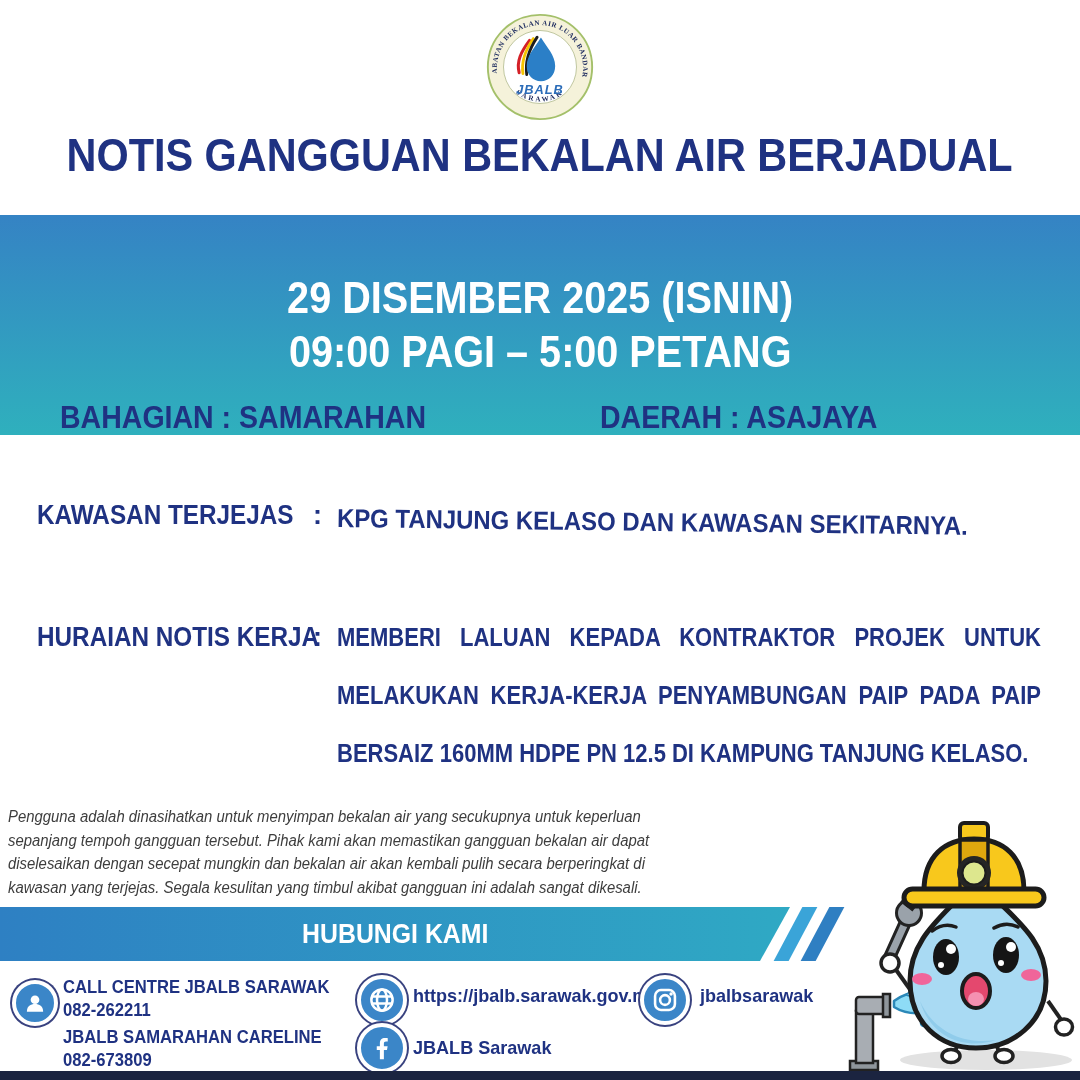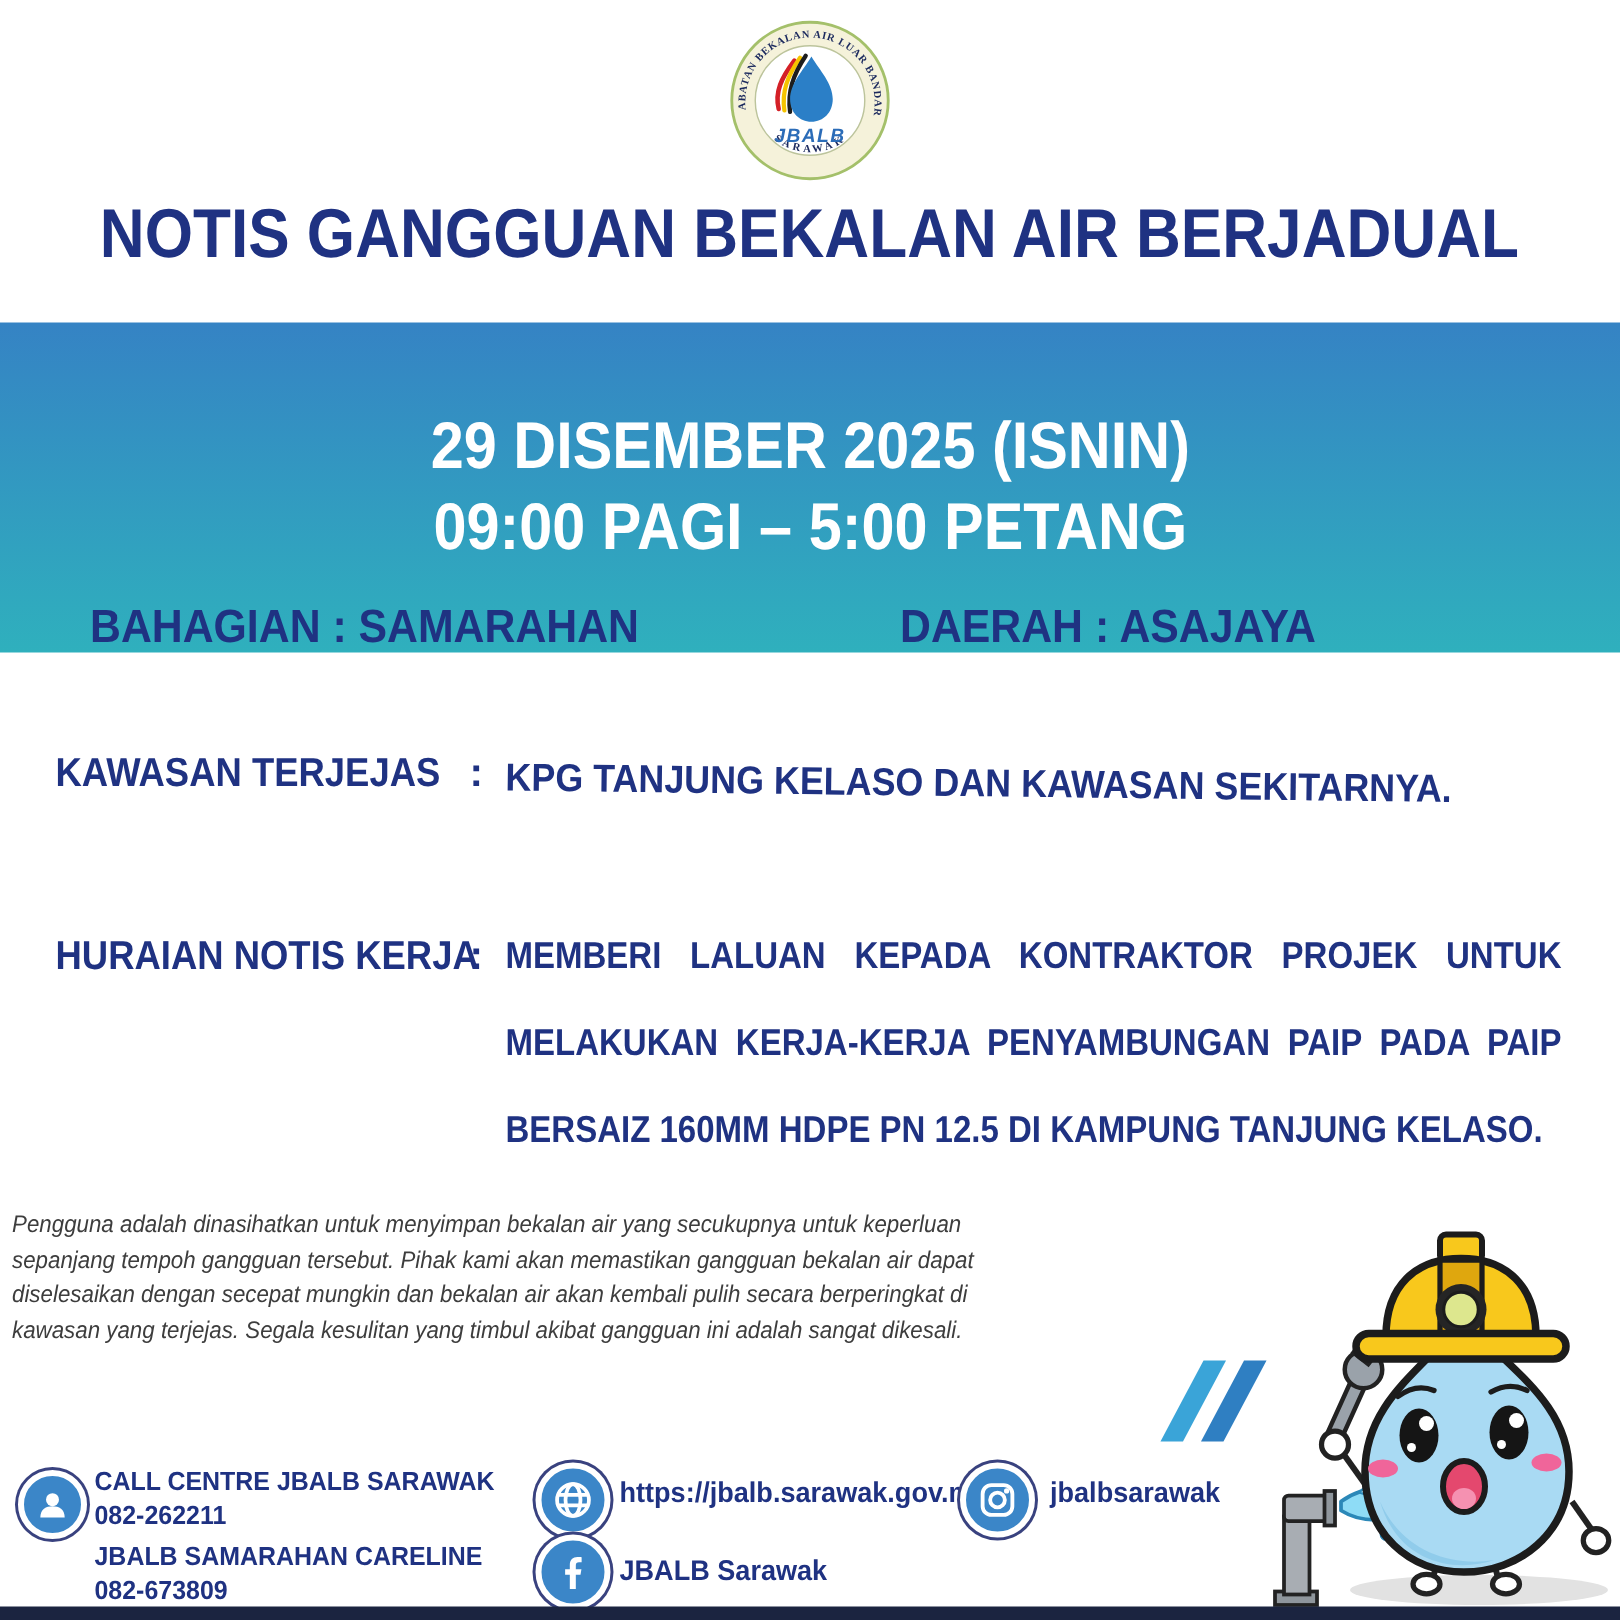--- a/index.html
+++ b/index.html
@@ -146,20 +146,23 @@
     <div class="huraian-line last">BERSAIZ 160MM HDPE PN 12.5 DI KAMPUNG TANJUNG KELASO.</div>
   </div>
 
   <div class="disclaimer">
     <div>Pengguna adalah dinasihatkan untuk menyimpan bekalan air yang secukupnya untuk keperluan</div>
     <div>sepanjang tempoh gangguan tersebut. Pihak kami akan memastikan gangguan bekalan air dapat</div>
     <div>diselesaikan dengan secepat mungkin dan bekalan air akan kembali pulih secara berperingkat di</div>
     <div>kawasan yang terjejas. Segala kesulitan yang timbul akibat gangguan ini adalah sangat dikesali.</div>
   </div>
 
+  <div class="hubungi-bar">
+    <span>HUBUNGI KAMI</span>
+  </div>
   <div class="stripe stripe1"></div>
   <div class="stripe stripe2"></div>
 
   <div class="contact-icon icon-person">
     <svg viewBox="0 0 24 24" width="26" height="26">
       <circle cx="12" cy="9" r="4" fill="#ffffff"></circle>
       <path d="M4.5,20 C4.5,14.8 8,13 12,13 C16,13 19.5,14.8 19.5,20 Z" fill="#ffffff"></path>
     </svg>
   </div>
   <div class="contact-text t-cc-label">CALL CENTRE JBALB SARAWAK</div>

